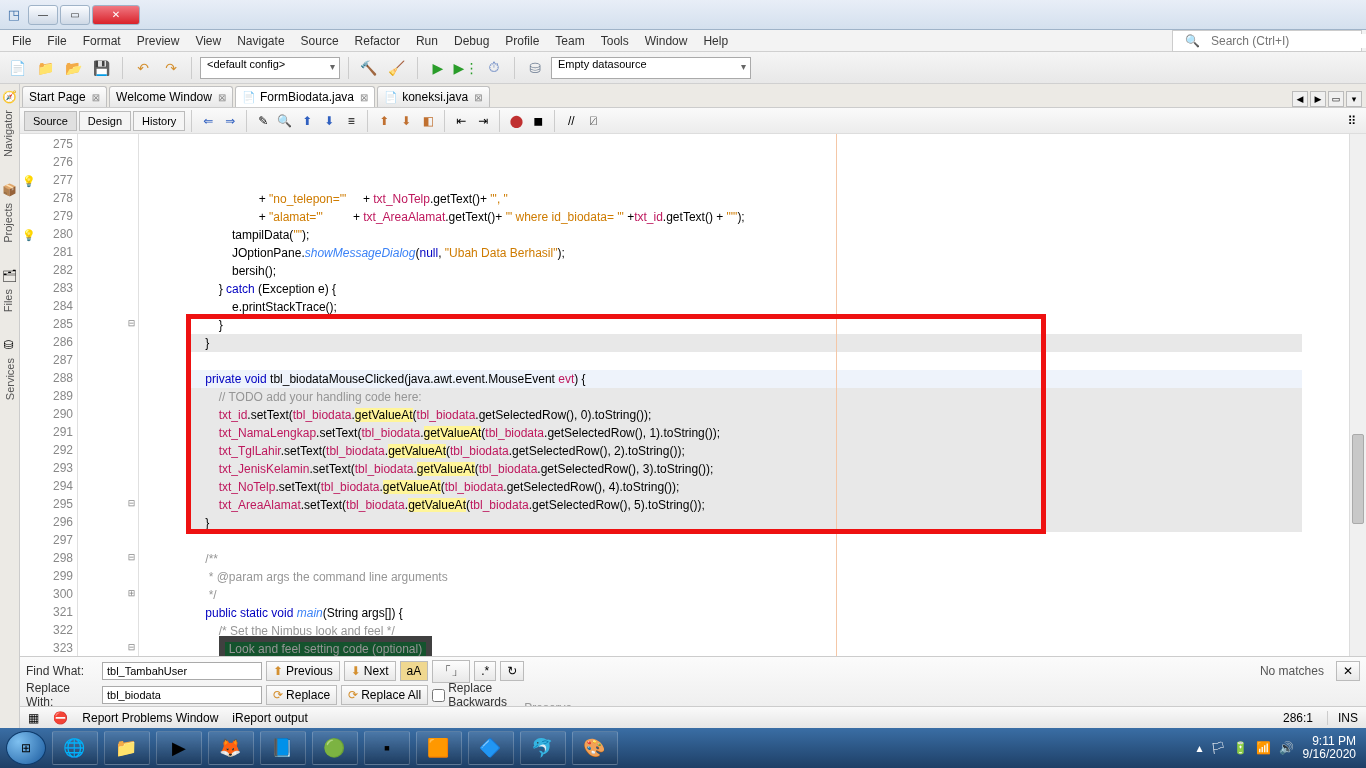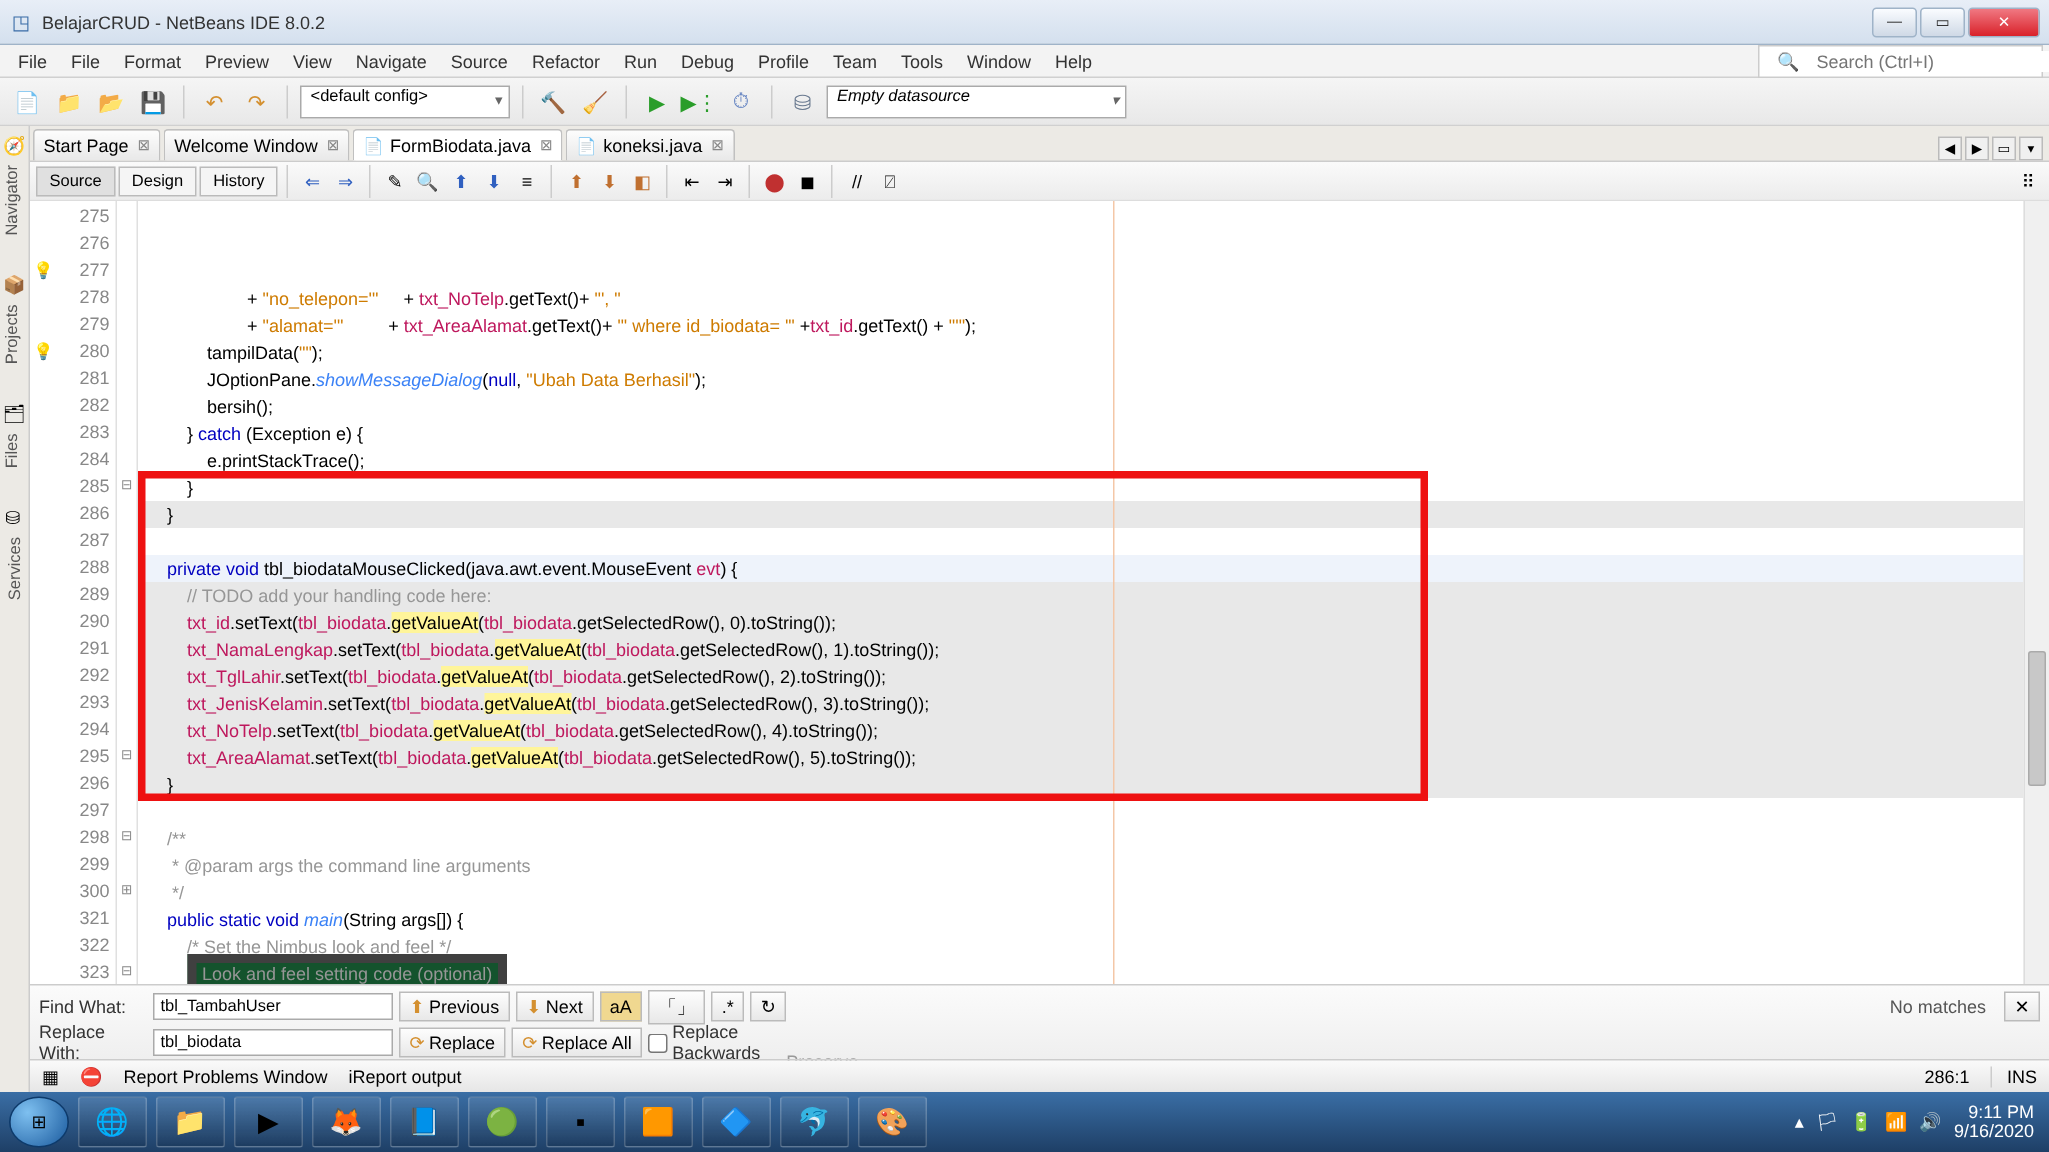--- a/index.html
+++ b/index.html
@@ -32,21 +32,21 @@
 .tab .close { color:#888; font-size:10px; margin-left:2px;}
 .tabs-right { margin-left:auto; display:flex; align-items:center; padding-right:4px; gap:2px;}
 .tabs-right .nav { width:16px; height:16px; border:1px solid #bbb; background:#f0f0f0; display:flex;align-items:center;justify-content:center; font-size:9px;}
 .subtoolbar { height:26px; background:linear-gradient(#fafafa,#ececec); border-bottom:1px solid #ddd; display:flex; align-items:center; padding:0 4px; gap:2px;}
 .view-btn { background:#f5f5f5; border:1px solid #bbb; padding:3px 8px; font-size:11px;}
 .view-btn.active { background:#e0e0e0; }
 .mini-icon { width:20px; height:20px; display:flex;align-items:center;justify-content:center; font-size:12px;}
 .mini-icon.red { color:#c03030;}
 .mini-icon.blue { color:#3060c0;}
 .mini-icon.orange { color:#c07030;}
-.editor { flex:1; display:flex; background:#fff; overflow:hidden; font-family: Consolas, "Courier New", monospace; font-size:13px; position:relative;}
+.editor { flex:1; display:flex; background:#fff; overflow:hidden; font-family: Consolas, "Courier New", monospace; font-size:13px; position:relative;gap:47px;}
 .gutter { width:58px; background:#fff; border-right:1px solid #e0e0e0; text-align:right; color:#888; padding-top:1px;}
 .gutter .gl { height:18px; line-height:18px; padding-right:4px; position:relative;}
 .gutter .gl .bulb { position:absolute; left:2px; top:1px; font-size:11px; color:#d4a017;}
 .fold-gutter { width:14px; border-right:1px solid #e0e0e0; background:#fff;}
 .fold-gutter .fg { height:18px; display:flex; align-items:center; justify-content:center; font-size:9px; color:#888;}
 .code { flex:1; position:relative; white-space:pre; overflow:hidden;}
 .code .line { height:18px; line-height:18px; padding-left:6px;}
 .code .hl-line { background:#eef3fb; }
 .kw { color:#0000c0; }
 .str { color:#ce7b00; }
@@ -76,21 +76,20 @@
 .taskbar .tray { margin-left:auto; display:flex; align-items:center; gap:8px; color:#fff; font-size:11px;}
 .taskbar .clock { text-align:right; line-height:13px; padding-right:4px;}
 </style>
 </head>
 <body>
 
 <div class="window">
 
   <div class="titlebar">
     <span class="icon">◳</span>
-    <span class="title">BelajarCRUD - NetBeans IDE 8.0.2</span>
     <div class="win-btns">
       <div class="win-btn">—</div>
       <div class="win-btn">▭</div>
       <div class="win-btn close">✕</div>
     </div>
   </div>
 
   <div class="menubar">
     <span>File</span>
     <span>File</span>
@@ -125,21 +124,21 @@
     <div class="combo">&lt;default config&gt;</div>
     <div class="tsep"></div>
     <div class="tbtn" style="color:#888;">🔨</div>
     <div class="tbtn" style="color:#888;">🧹</div>
     <div class="tsep"></div>
     <div class="tbtn" style="color:#2a9d2a;">▶</div>
     <div class="tbtn" style="color:#2a9d2a;">▶⋮</div>
     <div class="tbtn" style="color:#6080c0;">⏱</div>
     <div class="tsep"></div>
     <div class="tbtn" style="color:#6a7a90;">⛁</div>
-    <div class="combo" style="min-width:200px;font-style:italic;">Empty datasource</div>
+    <div class="combo" style="min-width:200px;">Empty datasource</div>
   </div>
 
   <div class="main-area">
     <div class="left-rail">
       <div><span class="vicon">🧭</span><div class="vlabel">Navigator</div></div>
       <div><span class="vicon">📦</span><div class="vlabel">Projects</div></div>
       <div><span class="vicon">🗂</span><div class="vlabel">Files</div></div>
       <div><span class="vicon">⛁</span><div class="vlabel">Services</div></div>
     </div>
 

